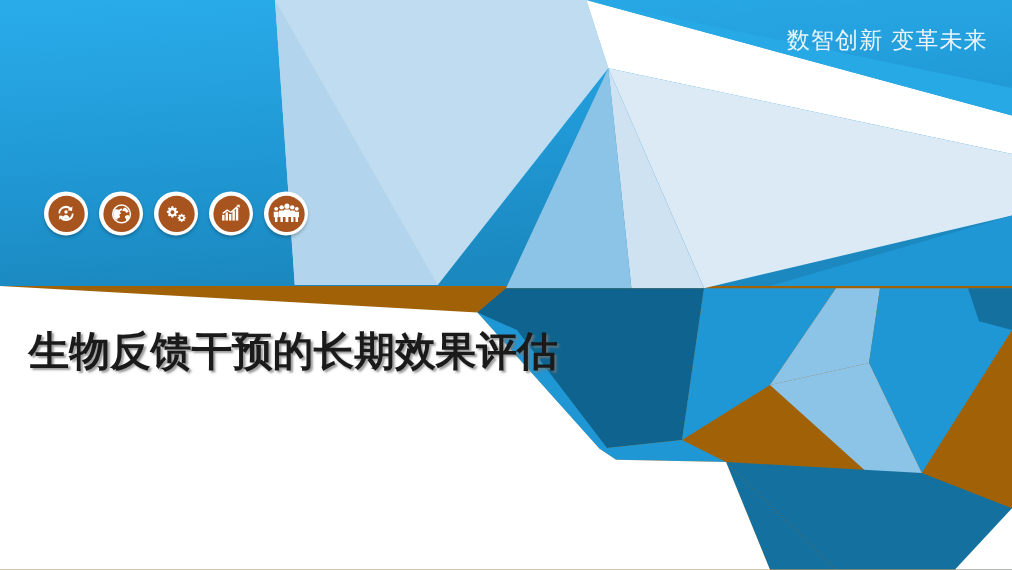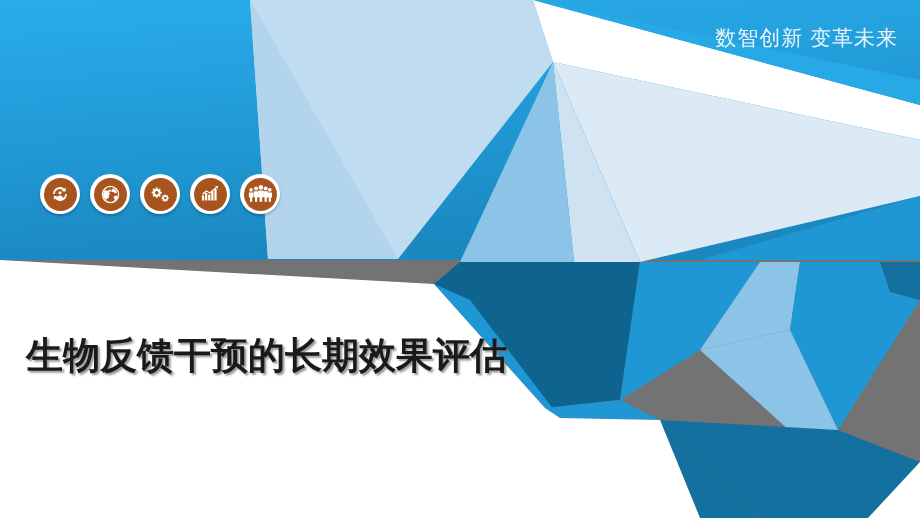--- a/index.html
+++ b/index.html
@@ -8,21 +8,21 @@
     background: #ffffff;
   }
   body {
     font-family: "Liberation Sans", "DejaVu Sans", sans-serif;
   }
   #slide {
     position: relative;
     width: 920px;
     height: 518px;
     overflow: hidden;
-    background: #737373;
+    background: #a16207;
   }
   
   #bg-art {
     position: absolute;
     left: 0; top: 0;
     width: 920px;
     height: 518px;
     display: block;
   }
   
@@ -73,21 +73,20 @@
     left: 26px;
     top: 296px;
     width: 520px;
     font-size: 37px;
     font-weight: bold;
     line-height: 1.32;
     color: #1a1a1a;
     text-shadow: 2px 2px 2px rgba(120,120,120,0.75);
     z-index: 6;
     letter-spacing: 0px;
-    margin-top: 36px;
   }
 </style>
 </head>
 <body>
 
 <div id="slide">
 
   <svg id="bg-art" viewBox="0 0 920 518" preserveAspectRatio="none">
     <defs>
       <linearGradient id="bandGrad" x1="0" y1="0" x2="0.25" y2="1">

